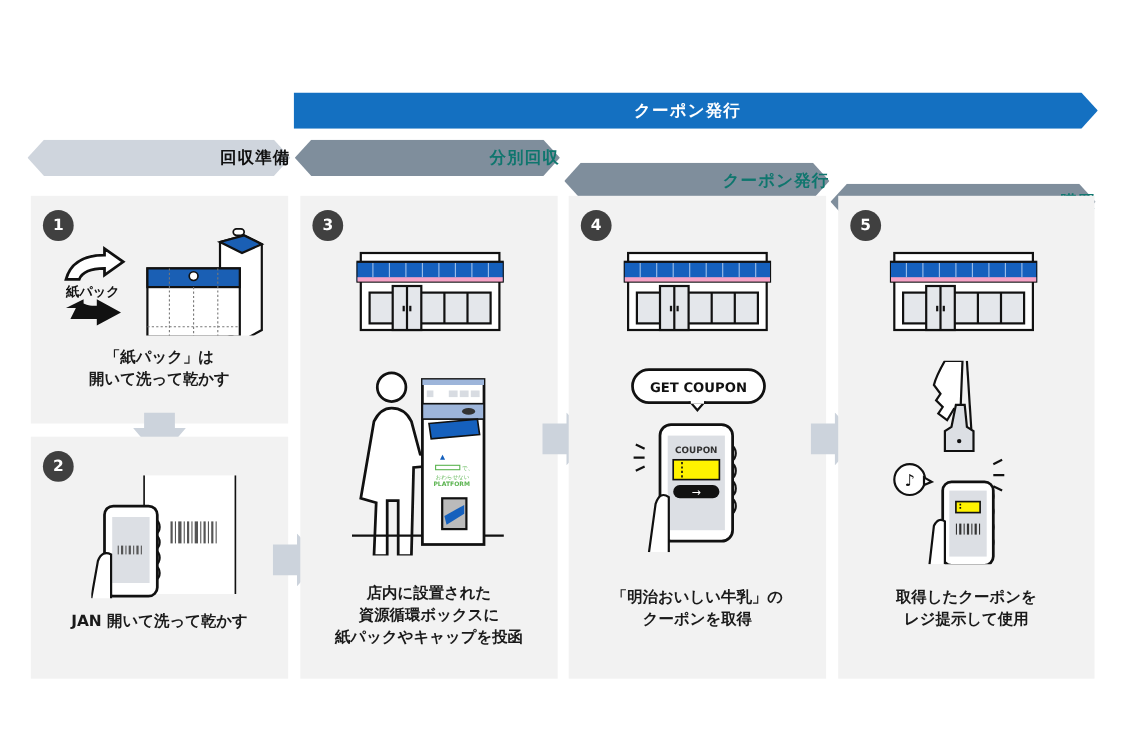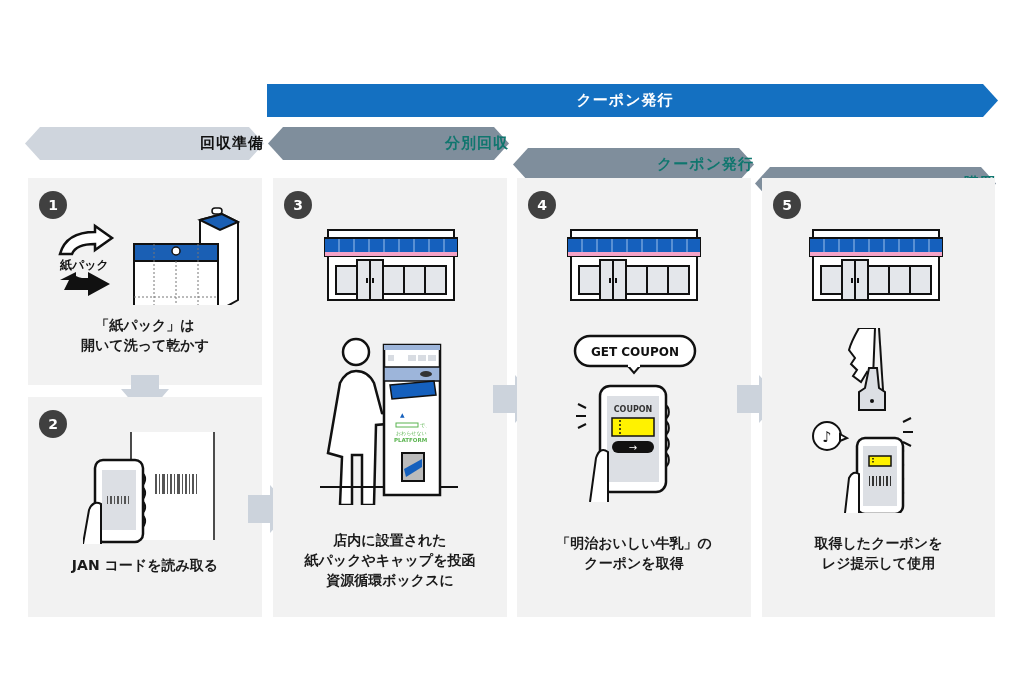--- a/index.html
+++ b/index.html
@@ -118,21 +118,21 @@
         <rect x="27" y="64" width="2" height="8"></rect>
         <rect x="31" y="64" width="1" height="8"></rect>
       <rect x="34" y="64" width="2" height="8"></rect>
         <rect x="38" y="64" width="1" height="8"></rect>
         <rect x="41" y="64" width="2" height="8"></rect>
         <rect x="45" y="64" width="1" height="8"></rect>
     </g>
     <path d="M0,112 L6,78 Q10,68 18,72 L18,112" fill="#fff" stroke="#111" stroke-width="2"></path>
   </svg>
   <div class="caption" style="top:158px;">
-    <div>JAN コードを読み取る</div>
+    <div>JAN 開いて洗って乾かす</div>
   </div>
 </div>
 
 <svg class="arrow" style="left:248px;top:485px;" width="44" height="48">
   <polygon points="0,10 22,10 22,0 44,24 22,48 22,38 0,38" fill="#ccd3dc"></polygon>
 </svg>
 
 <div class="panel" style="left:273px;top:178px;width:234px;height:439px;">
   <div class="step-badge">3</div>
   <svg class="illus" style="left:51px;top:50px;" width="134" height="74" viewBox="0 0 134 74">
@@ -173,22 +173,22 @@
     <text x="82" y="82" font-size="6" fill="#1560bd" font-family="DejaVu Sans, sans-serif">▲</text>
     <rect x="78" y="88" width="22" height="4" fill="none" stroke="#5bb450" stroke-width="1"></rect>
     <text x="102" y="92" font-size="5" fill="#5bb450" font-family="DejaVu Sans, sans-serif">で、</text>
     <text x="78" y="100" font-size="5" fill="#5bb450" font-family="DejaVu Sans, sans-serif">おわらせない</text>
     <text x="76" y="107" font-size="5.5" font-weight="bold" fill="#5bb450" font-family="DejaVu Sans, sans-serif">PLATFORM</text>
     <rect x="84" y="118" width="22" height="28" fill="#bbb" stroke="#111" stroke-width="2"></rect>
     <polygon points="86,134 104,124 104,132 88,142" fill="#1560bd"></polygon>
   </svg>
   <div class="caption" style="top:352px;">
     <div>店内に設置された</div>
+    <div>資源循環ボックスに</div>
     <div>紙パックやキャップを投函</div>
-    <div>資源循環ボックスに</div>
   </div>
 </div>
 
 <svg class="arrow" style="left:493px;top:375px;" width="44" height="48">
   <polygon points="0,10 22,10 22,0 44,24 22,48 22,38 0,38" fill="#ccd3dc"></polygon>
 </svg>
 
 <div class="panel" style="left:517px;top:178px;width:234px;height:439px;">
   <div class="step-badge">4</div>
   <svg class="illus" style="left:50px;top:50px;" width="134" height="74" viewBox="0 0 134 74">

